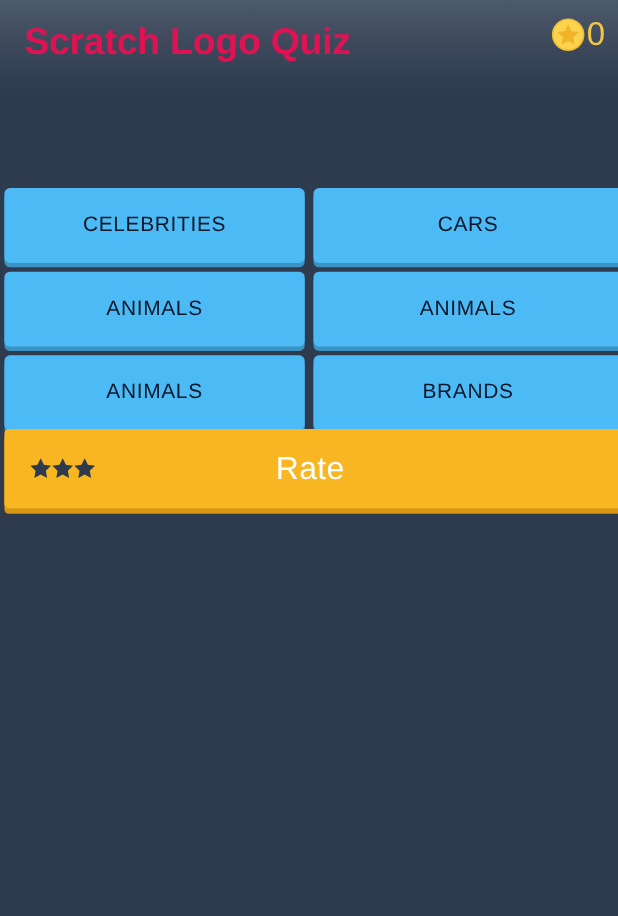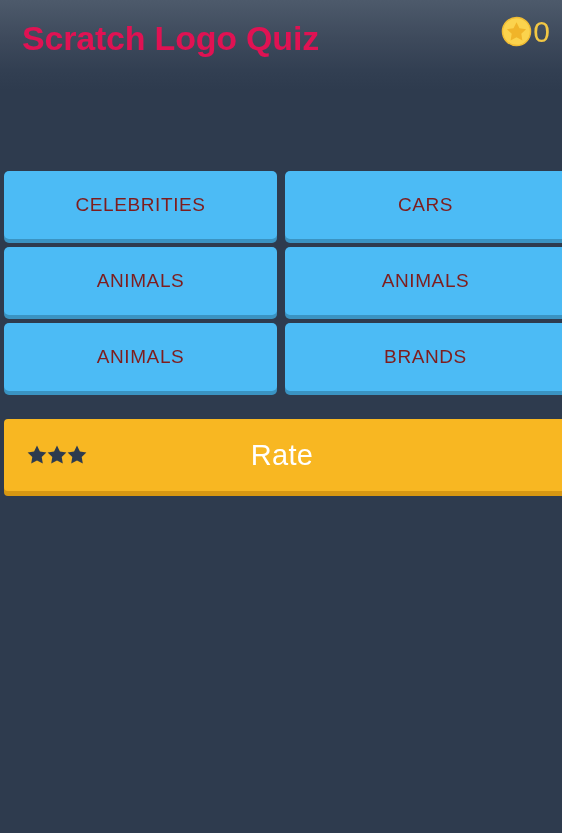--- a/index.html
+++ b/index.html
@@ -75,42 +75,42 @@
     margin-bottom: 8px;
   }
   .cat-btn {
     position: relative;
     width: 275px;
     height: 68px;
     background: #4cbbf5;
     border: none;
     border-radius: 5px;
     box-shadow: 0 4px 0 0 #3a93c2;
-    color: #7f1d1d;
+    color: #0f172a;
     font-size: 19px;
     letter-spacing: 0.6px;
     font-family: "Liberation Sans", sans-serif;
     display: flex;
     align-items: center;
     justify-content: center;
     padding: 0;
     cursor: pointer;
     box-sizing: border-box;
   }
   .cat-btn.clipped-right {
     width: 283px;
     border-top-right-radius: 0;
     border-bottom-right-radius: 0;
   }
 
   
   .rate-banner {
     position: absolute;
     left: 4px;
-    top: 419px;
+    top: 390px;
     width: 558px;
     height: 72px;
     background: #f8b722;
     border-radius: 4px;
     border-top-right-radius: 0;
     border-bottom-right-radius: 0;
     box-shadow: 0 5px 0 0 #d79712;
     display: flex;
     align-items: center;
     cursor: pointer;

